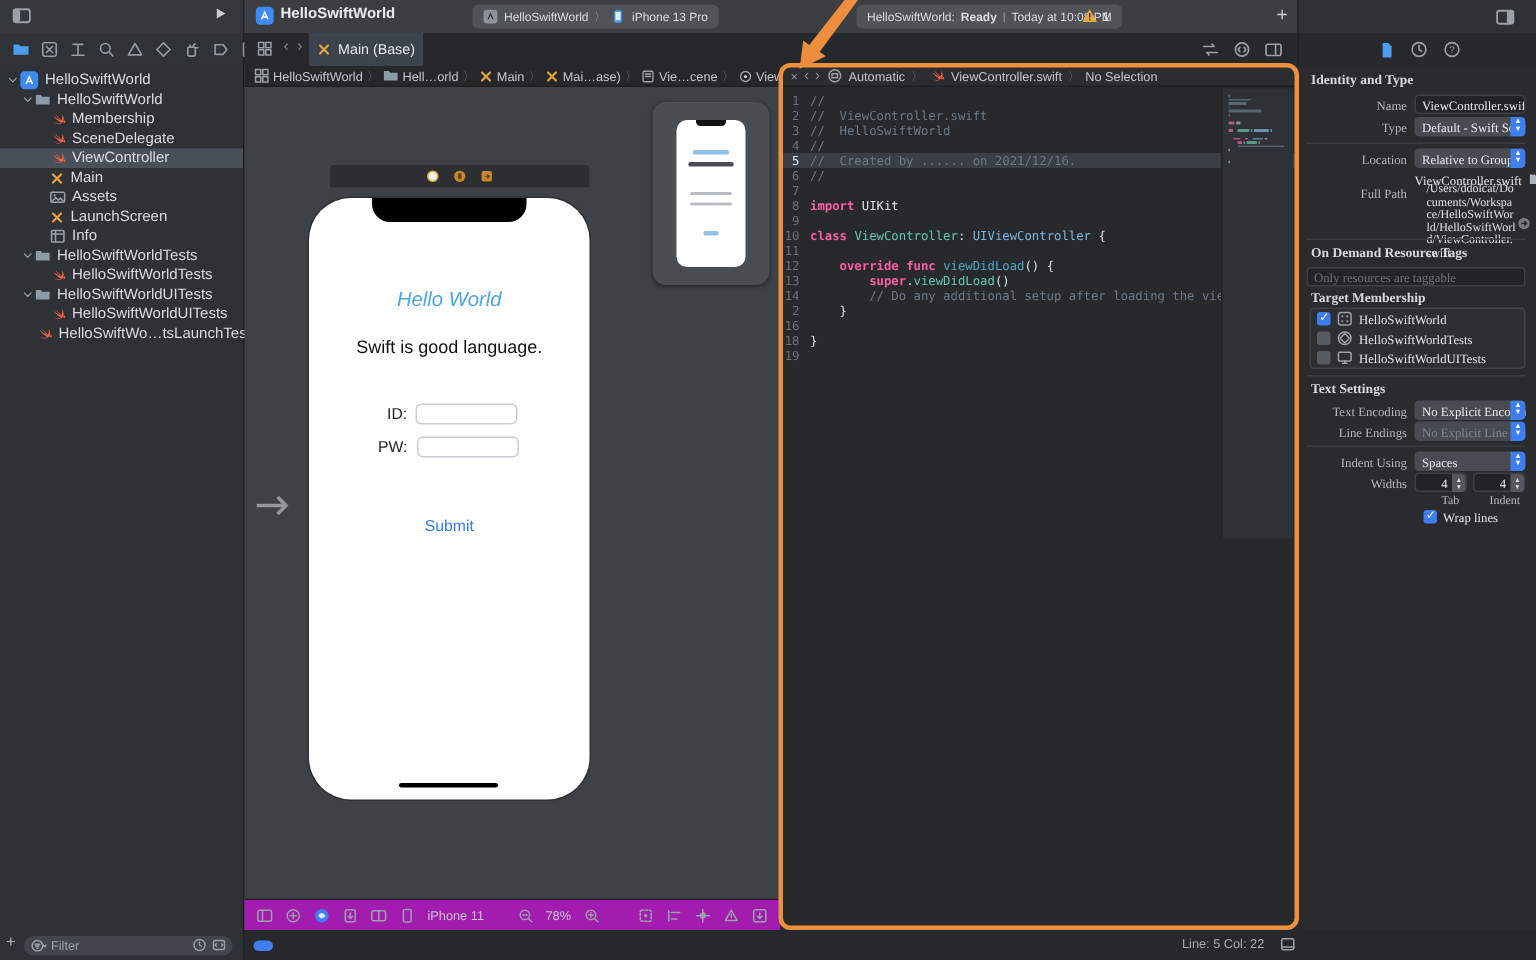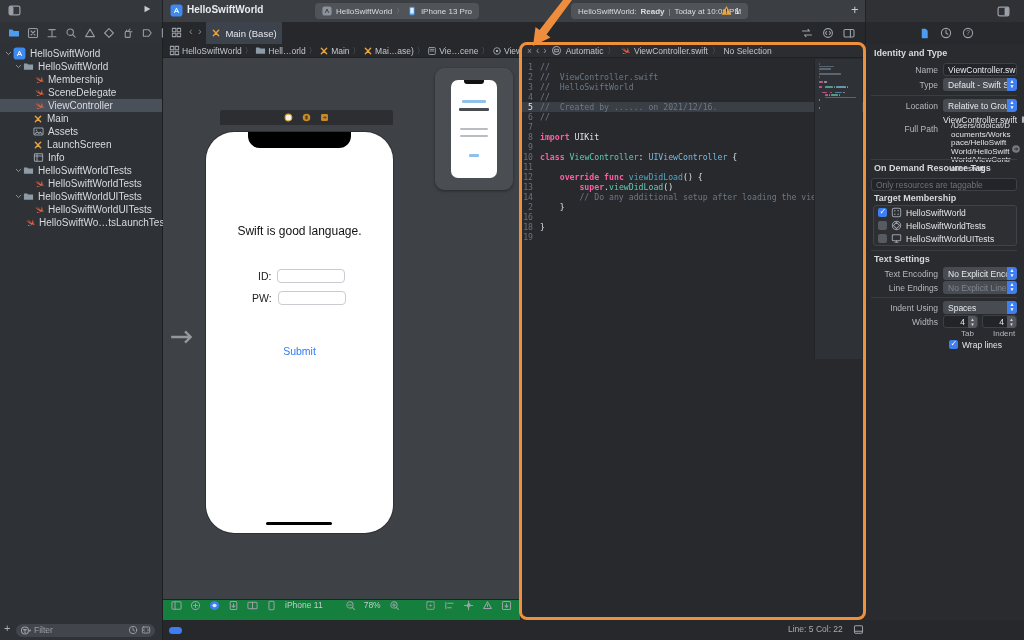--- a/index.html
+++ b/index.html
@@ -51,42 +51,42 @@
   .hello { position:absolute; left:0; top:60px; width:100%; text-align:center; font-size:13.5px; font-style:italic; color:#4da6e8; }
   .subtitle { position:absolute; left:0; top:92px; width:100%; text-align:center; font-size:12px; color:#111; }
   .formrow { position:absolute; display:flex; align-items:center; gap:6px; font-size:10.5px; color:#222; }
   .tfield { width:68px; height:14px; border:1px solid #c9ccd1; border-radius:4px; background:#fff; }
   .submit { position:absolute; left:0; top:213px; width:100%; text-align:center; font-size:10.5px; color:#2e7bf6; }
   .entry-arrow { position:absolute; left:6px; top:280px; }
   .sb-thumb { position:absolute; left:272px; top:24px; width:78px; height:122px; background:#4a4d51; border-radius:9px; box-shadow:0 1px 3px rgba(0,0,0,.4); }
   .sb-thumb .mini { position:absolute; left:16px; top:12px; width:46px; height:98px; background:#fff; border-radius:7px; position:absolute; }
   .mini .mnotch { position:absolute; left:13px; top:0; width:20px; height:4px; background:#111; border-radius:0 0 3px 3px; }
   .mini .bar { position:absolute; border-radius:1px; }
-  .sb-bottom { position:absolute; left:0; bottom:0; width:100%; height:21px; background:#15803d; border-top:1px solid #202225; display:flex; gap:8px; padding:0 8px; font-size:8.5px; color:#c6cacd; }
+  .sb-bottom { position:absolute; left:0; bottom:0; width:100%; height:21px; background:#a21caf; border-top:1px solid #202225; display:flex; align-items:center; gap:8px; padding:0 8px; font-size:8.5px; color:#c6cacd; }
   .sb-bottom .grow { flex:1; }
 
   
   .code-editor { position:absolute; left:520px; top:44px; width:345px; height:576px; background:#27292d; }
   .jumpbar { position:absolute; left:0; top:0; width:100%; height:14px; background:#2b2d31; display:flex; align-items:center; gap:4px; padding:0 7px; font-size:8.5px; color:#c2c6cc; border-bottom:1px solid #1e2023; white-space:nowrap; }
   .jumpbar .jsep { color:#75797f; font-size:7.5px; }
   .jumpbar .jnav { color:#8c9299; font-size:10px; line-height:10px; }
   .codearea { position:absolute; left:0; top:18px; width:100%; }
   .cline { display:flex; height:10px; line-height:10px; font-family:"DejaVu Sans Mono",monospace; font-size:8.2px; white-space:pre; }
   .cline.cur { background:#3a3e45; }
   .cline .lnum { width:20px; text-align:right; padding-right:7px; color:#6a717a; flex:none; }
   .cline.cur .lnum { color:#e8eaee; }
   .tok-c { color:#6c7986; } .tok-k { color:#fc5fa3; font-weight:bold; } .tok-p { color:#dfe2e7; }
   .tok-t { color:#63c7b2; } .tok-b { color:#79b8e0; } .tok-d { color:#4ea7c4; }
   .minimap { position:absolute; right:3px; top:15px; width:48px; height:300px; background:#2e3135; border-left:1px solid #222427; }
   .mm-line { position:absolute; height:1.5px; display:flex; gap:1px; }
   .mm-seg { height:100%; border-radius:0.5px; }
   .orange-frame { position:absolute; left:519px; top:42px; width:347px; height:578px; border:3px solid #ef913c; border-radius:8px; pointer-events:none; z-index:60; }
 
   
-  .inspector { position:absolute; left:865px; top:44px; width:159px; height:596px; background:#292b2e; font-size:8.5px; color:#e4e6ea; }
+  .inspector { position:absolute; left:865px; top:44px; width:159px; height:596px; background:#292b2e; font-size:8.5px; color:#e4e6ea;font-family:Liberation Serif, serif; }
   .ins-h { position:absolute; left:9px; font-size:9px; font-weight:bold; color:#d6d9dd; }
   .ins-row { position:absolute; left:6px; right:7px; height:13px; display:flex; align-items:center; }
   .ins-row .lbl { width:72px; text-align:right; padding-right:5px; color:#b4b9bf; flex:none; }
   .ins-row .ctrl { flex:1; }
   .dd { position:relative; height:13px; background:#484c52; border-radius:3px; display:flex; align-items:center; padding:0 12px 0 5px; color:#e8eaec; overflow:hidden; white-space:nowrap; }
   .dd.dim { color:#80868e; }
   .dd .cap { position:absolute; right:0; top:0; width:10px; height:13px; background:#3f7ef0; border-radius:0 3px 3px 0; color:#fff; font-size:5px; line-height:5px; text-align:center; padding-top:1px; }
   .field { height:13px; background:#222428; border:1px solid #3d4147; border-radius:3px; display:flex; align-items:center; padding:0 4px; color:#e6e8eb; white-space:nowrap; overflow:hidden; }
   .divline { position:absolute; left:6px; right:7px; height:1px; background:#3a3d42; }
   .tm-box { position:absolute; left:8px; right:7px; border:1px solid #3f434a; border-radius:3px; background:#2d2f33; }
@@ -525,20 +525,21 @@
   </div>
 
   <span class="entry-arrow i" style="display: inline-flex;">
       <svg viewBox="0 0 12 12" width="26" height="26">
         <path d="M1 6h9M7.4 3.4L10 6l-2.6 2.6" fill="none" stroke="#94979c" stroke-width="1.1"></path>
       </svg>
     </span>
 
   <div class="phone">
     <div class="notch"></div>
+    <div class="hello">Hello World</div>
     <div class="subtitle">Swift is good language.</div>
     <div class="formrow" style="left:52px; top:137px;">
       <span>ID:</span>
       <span class="tfield"></span>
     </div>
     <div class="formrow" style="left:46px; top:159px;">
       <span>PW:</span>
       <span class="tfield"></span>
     </div>
     <div class="submit">Submit</div>

